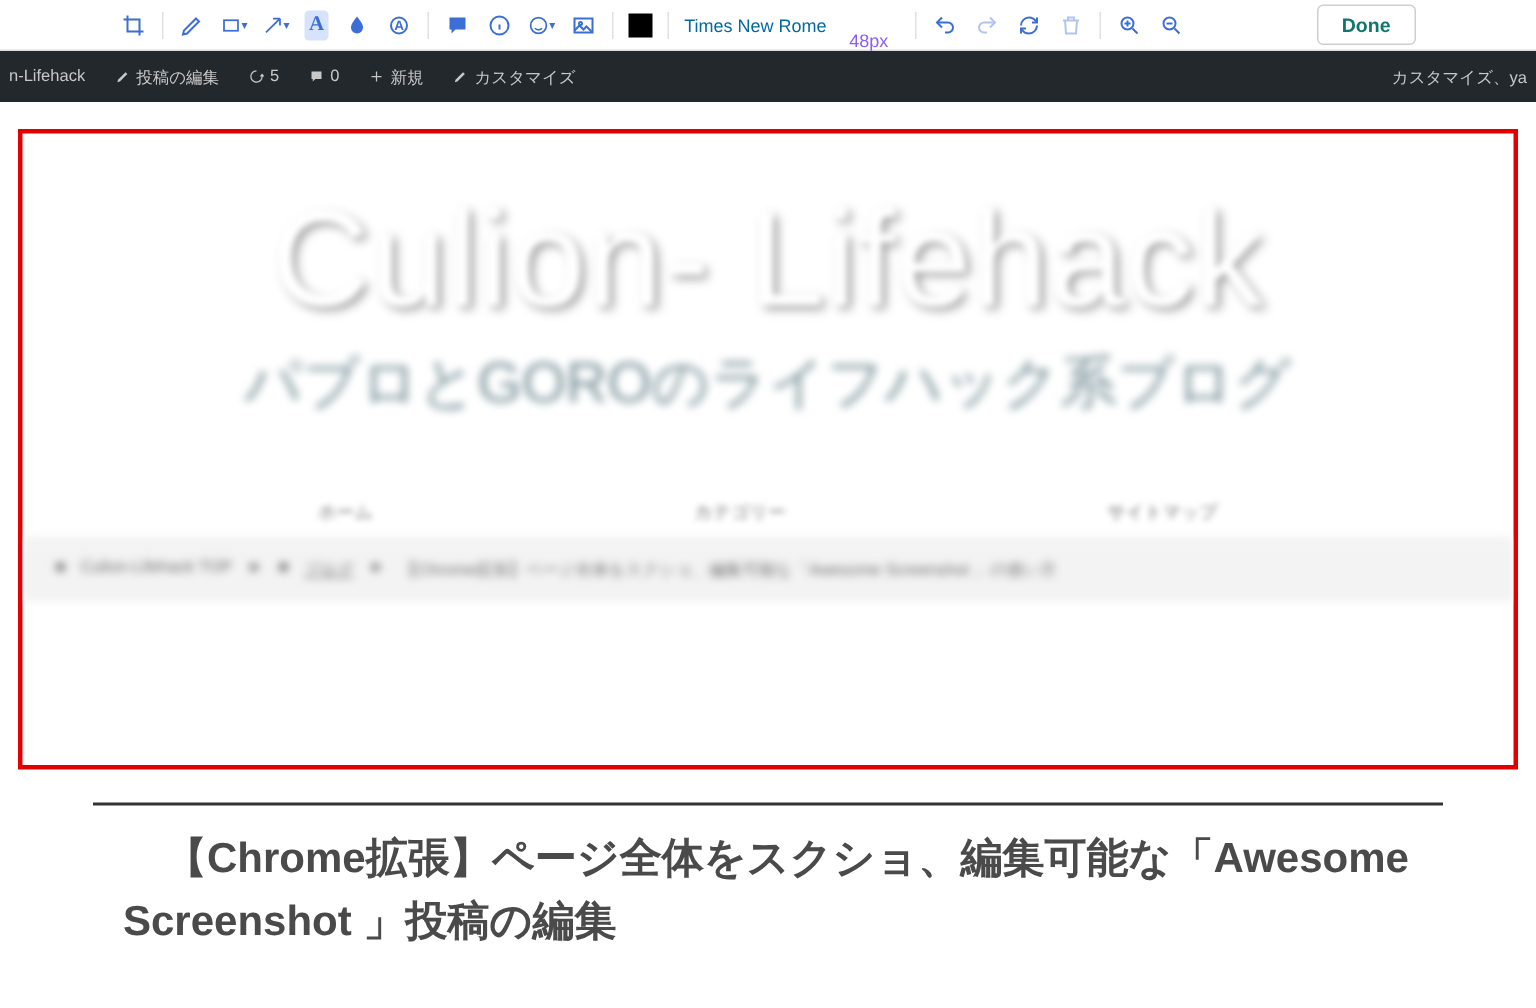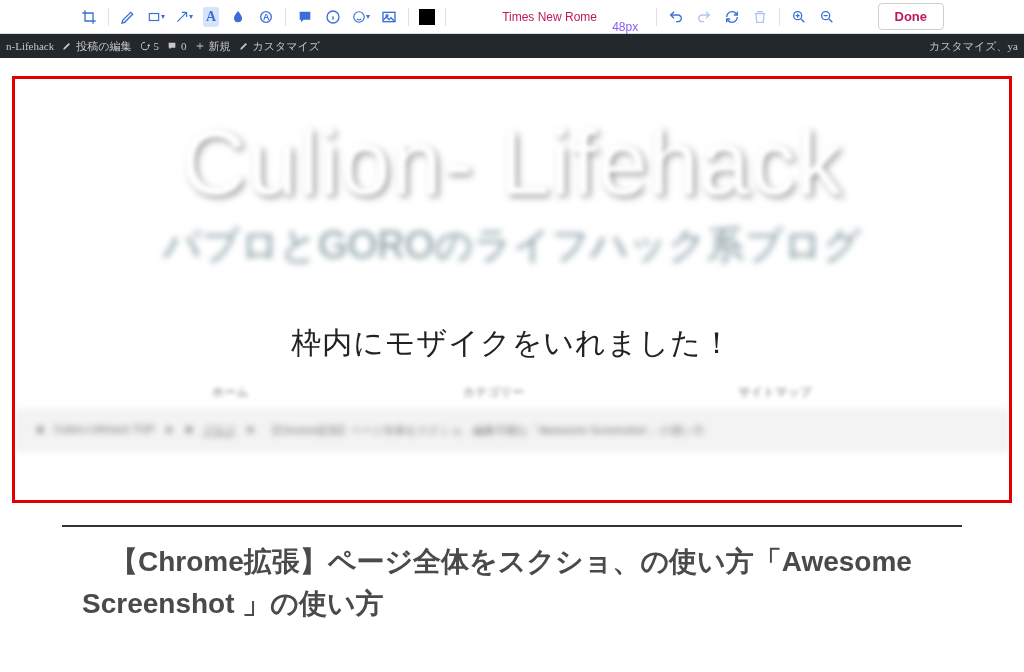--- a/index.html
+++ b/index.html
@@ -16,40 +16,39 @@
   gap: 10px;
   font-size: 12px;
 }
 .tb-icon {
   width: 18px; height: 18px; display: flex; align-items: center; justify-content: center;
   color: #3b6fd6; cursor: pointer; font-size: 14px;
 }
 .tb-icon.selected { background: #d6e3fb; border-radius: 3px; padding: 2px 3px; width: auto; height: auto; }
 .tb-sep { width: 1px; height: 18px; background: #e0e0e0; }
 .tb-swatch { width: 16px; height: 16px; background: #000; }
-.tb-font { color: #be185d; min-width: 100px; margin-left: 46px; }
+.tb-font { color: #0369a1; min-width: 100px; }
 .tb-size { color: #8b5cf6; min-width: 34px; margin-top: 20px; }
 .done-btn {
   margin-left: auto; background: #fff; border: 1px solid #cfcfcf;
   border-radius: 4px; padding: 5px 16px; font-size: 13px; font-weight: 600;
-  color: #be185d; cursor: pointer;
+  color: #0f766e; cursor: pointer;
 }
 .editor-toolbar svg { width: 16px; height: 16px; }
 
 
 .wp-admin-bar {
-  height: 24px;
+  height: 34px;
   background: #23282d;
   color: #c8c8c8;
   display: flex;
   align-items: center;
   font-size: 11px;
   padding: 0 6px;
-  gap: 8px;
-  font-family: Liberation Serif, serif;
+  gap: 20px;
 }
 .wp-item { display: flex; align-items: center; gap: 4px; color: #c8c8c8; }
 .wp-item svg { width: 10px; height: 10px; fill: #c8c8c8; }
 .wp-right { margin-left: auto; }
 
 
 .captured {
   padding: 18px 12px 0 12px;
 }
 .red-box {
@@ -281,36 +280,33 @@
 </div>
 
 <div class="captured">
   <div class="red-box">
     <div class="hero-wrap">
       <div class="hero"></div>
       <div class="hero-text">
         <div class="hero-title">Culion- Lifehack</div>
         <div class="hero-sub">パブロとGOROのライフハック系ブログ</div>
       </div>
-    </div>
-    <div class="annot-bar">
-      <span class="annot-text">枠内にモザイクをいれました！</span>
     </div>
     <div class="nav-row">
       <span>ホーム</span>
       <span>カテゴリー</span>
       <span>サイトマップ</span>
     </div>
     <div class="crumbs">
       <span>■</span>
       <span>Culion-Lifehack TOP</span>
       <span>►</span>
         <span>■</span>
       <span style="text-decoration:underline;">ブログ</span>
       <span>►</span>
       <span>【Chrome拡張】ページ全体をスクショ、編集可能な「Awesome Screenshot 」の使い方</span>
     </div>
   </div>
 
   <hr class="divider">
 
-  <h1 class="article-title">【Chrome拡張】ページ全体をスクショ、の使い方「Awesome Screenshot 」の使い方</h1>
+  <h1 class="article-title">【Chrome拡張】ページ全体をスクショ、編集可能な「Awesome Screenshot 」投稿の編集</h1>
 </div>
 
 </body></html>

